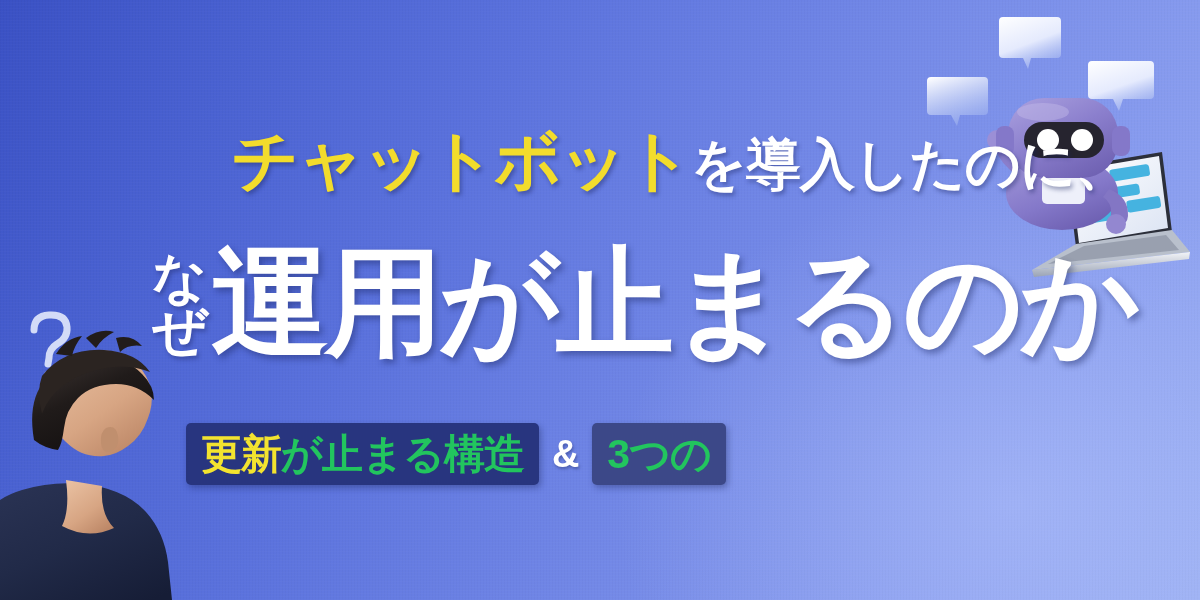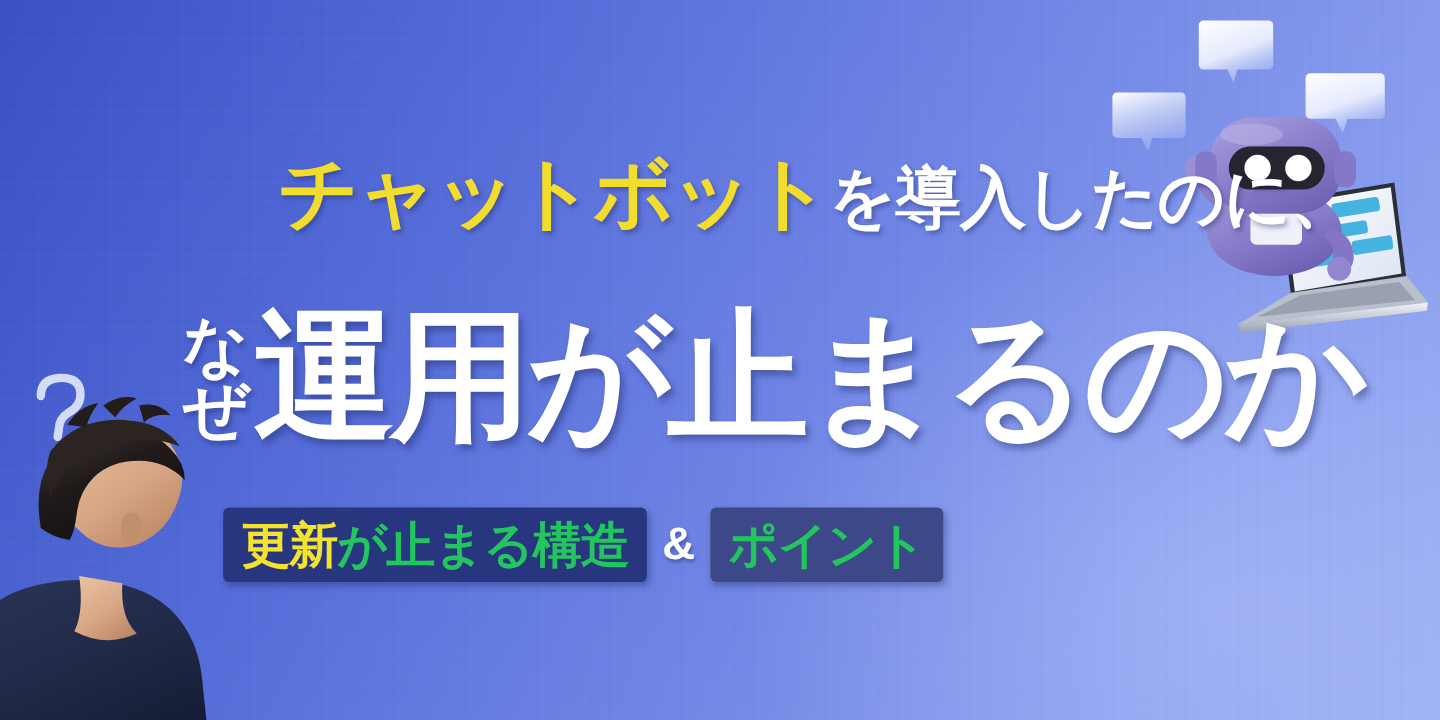--- a/index.html
+++ b/index.html
@@ -68,21 +68,20 @@
     letter-spacing:0;
     margin-right:4px; margin-bottom:4px;
     text-shadow:2px 3px 4px rgba(25,35,95,.38);
   }
   .bigline {
     color:#ffffff; font-weight:700;
     font-size:118px; line-height:1;
     letter-spacing:-4px;
     white-space:nowrap;
     text-shadow:3px 4px 6px rgba(25,35,95,.42);
-    margin-top:12px;
   }
 
   
   #subrow {
     position:absolute;
     left:186px; top:423px;
     display:flex; align-items:center;
   }
   .badge {
     display:flex; align-items:center; justify-content:center;
@@ -220,21 +219,21 @@
     </div>
   </div>
 
   <div id="subrow">
     <div class="badge" id="badge-left">
       <span class="y">更新</span>
         <span class="w">が止まる構造</span>
     </div>
     <span class="amp">&amp;</span>
     <div class="badge" id="badge-right">
-        <span class="w">ポイント</span>
+      <span class="w">3つの</span>
     </div>
   </div>
 
   <svg id="qmark" viewBox="0 0 60 80">
     <path d="M12 22 q0 -14 15 -15 q17 -1 18 12 q1 11 -10 17 q-8 5 -8 14 l-1 6" fill="none" stroke="#dfe6fb" stroke-width="7" stroke-linecap="round"></path>
     <rect x="22" y="64" width="9" height="9" rx="2" fill="#dfe6fb" transform="rotate(12 26 68)"></rect>
   </svg>
 
   <svg id="person" viewBox="0 0 250 320">
     <defs>

